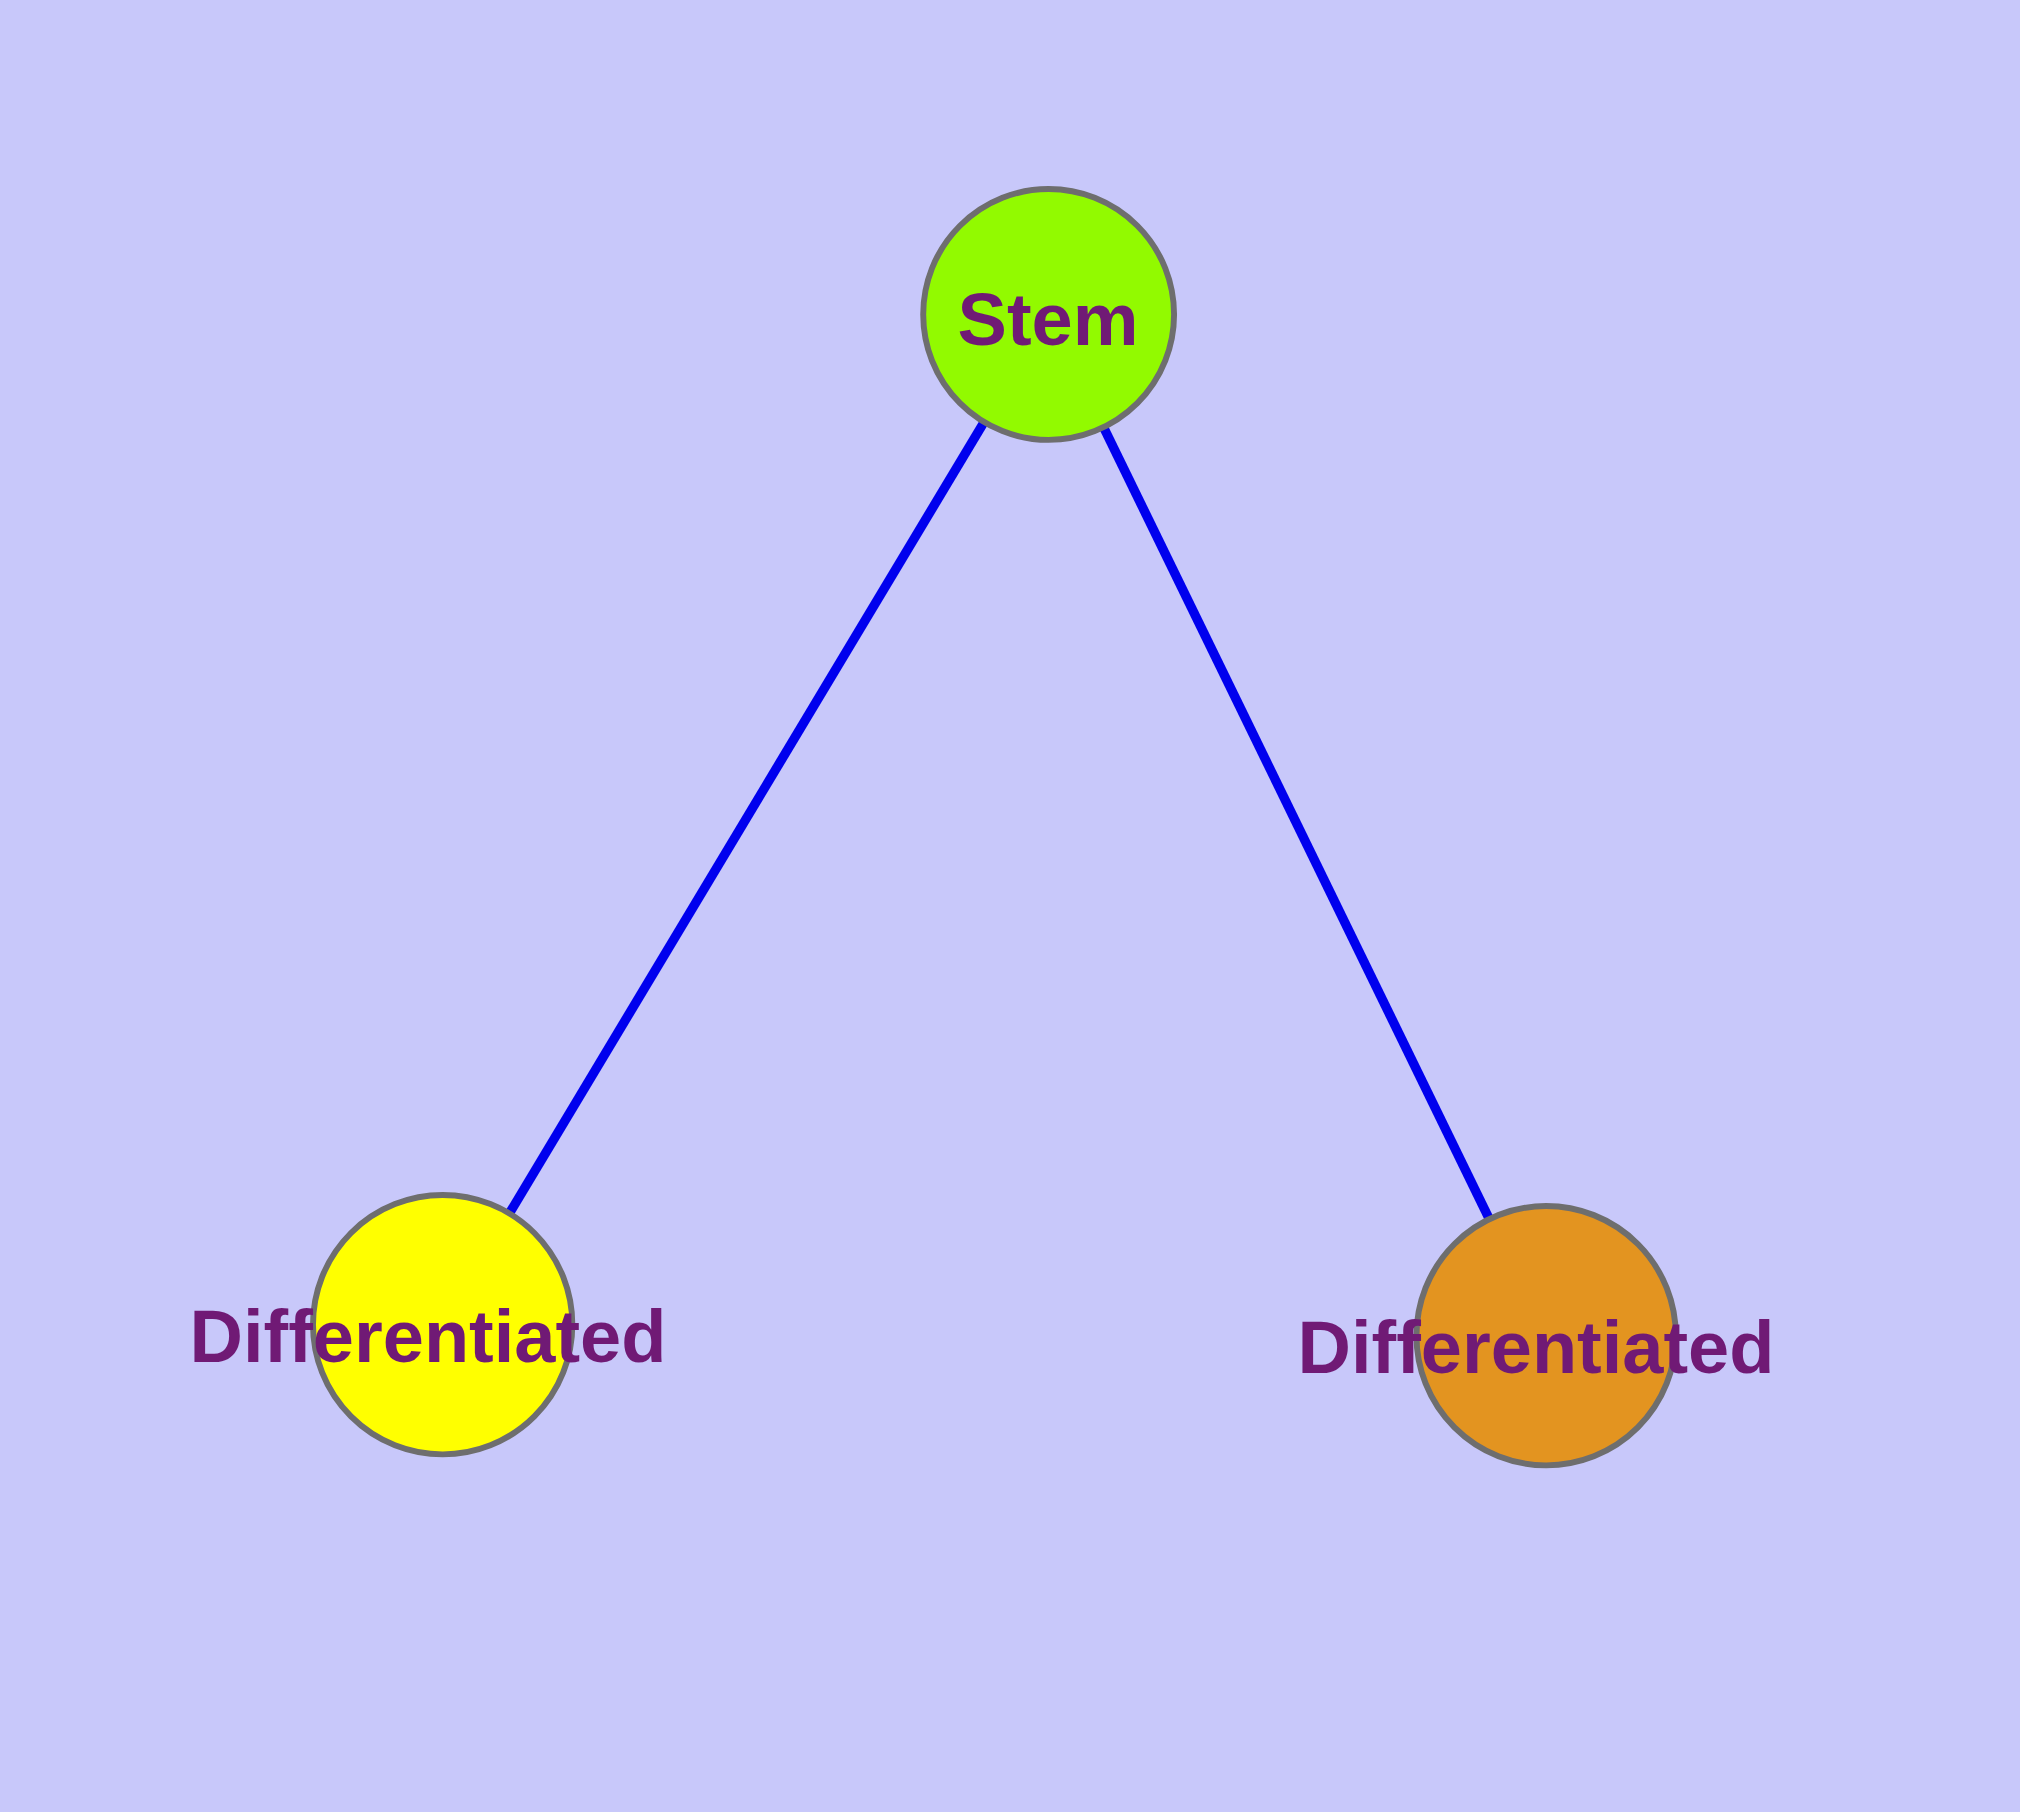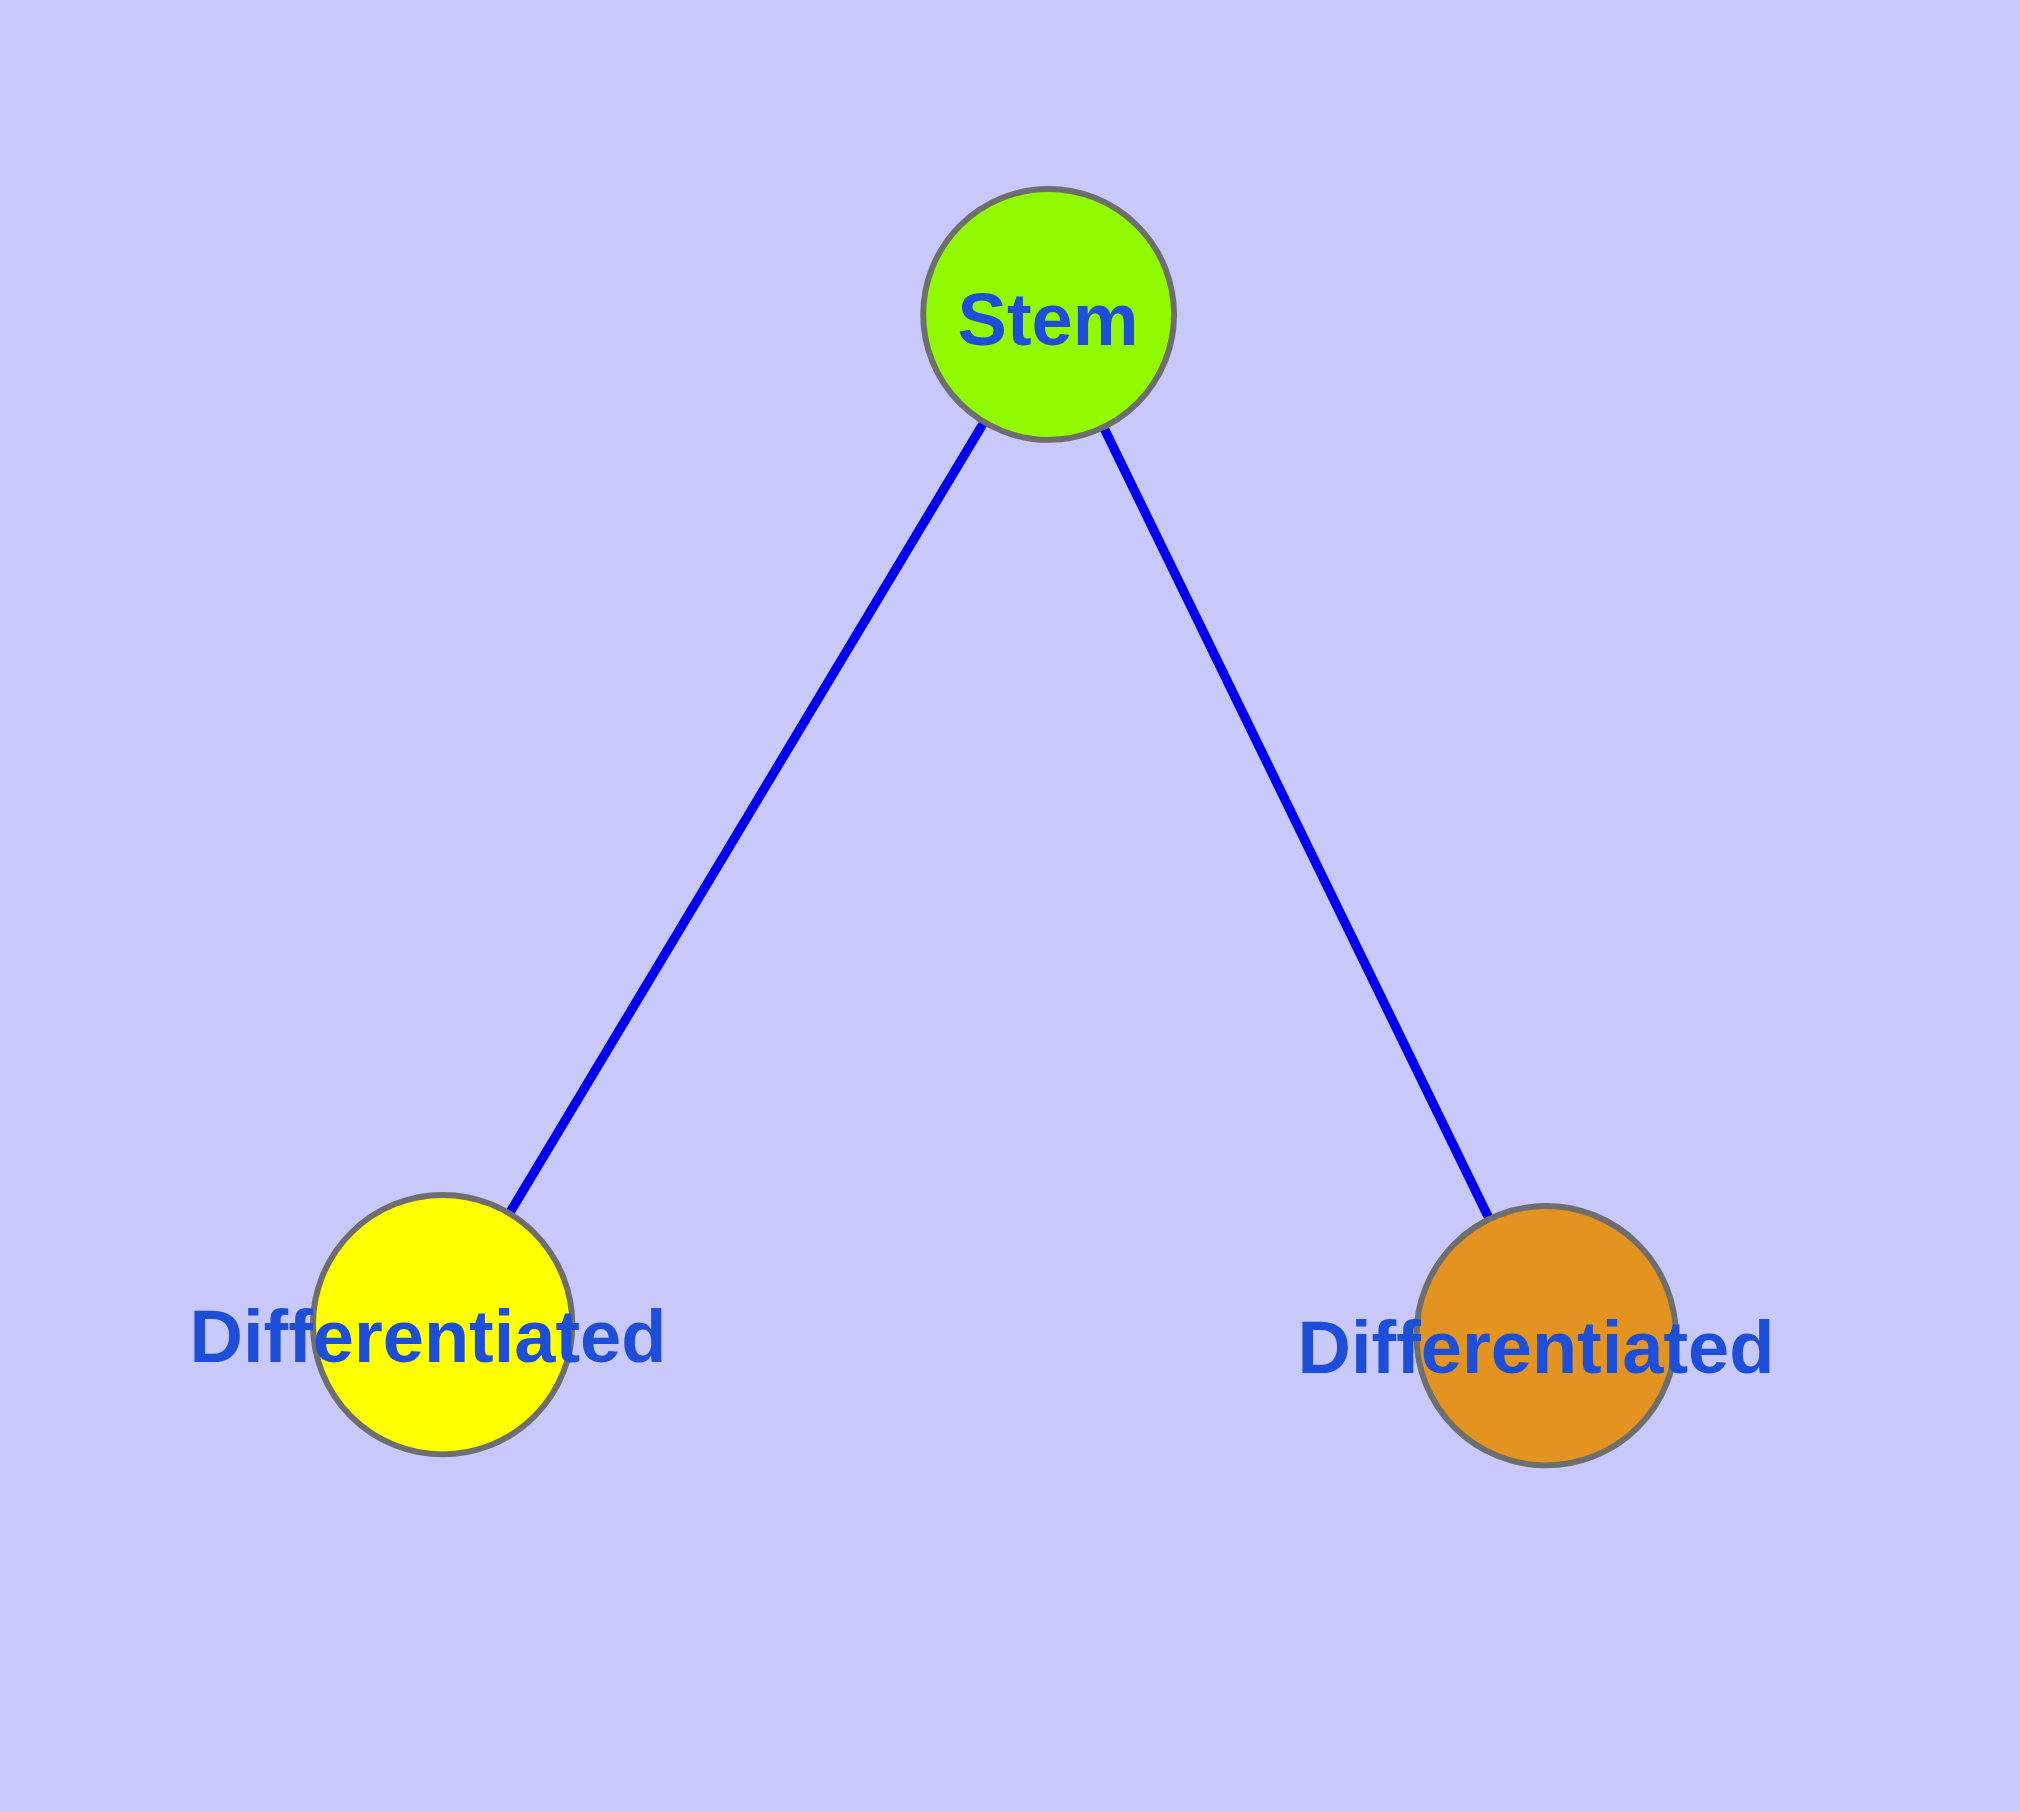--- a/index.html
+++ b/index.html
@@ -27,21 +27,21 @@
     stroke-width: 11px;
     stroke-linecap: butt;
   }
   svg.graph circle {
     stroke: #6E6E6E;
     stroke-width: 7px;
   }
   .label {
     position: absolute;
     transform: translate(-50%, -50%);
-    color: #1d4ed8;
+    color: #701a75;
     font-weight: bold;
     font-size: 74px;
     line-height: 92px;
     text-align: center;
     white-space: nowrap;
   }
   .label .line {
     display: block;
   }
   .stem-label {

